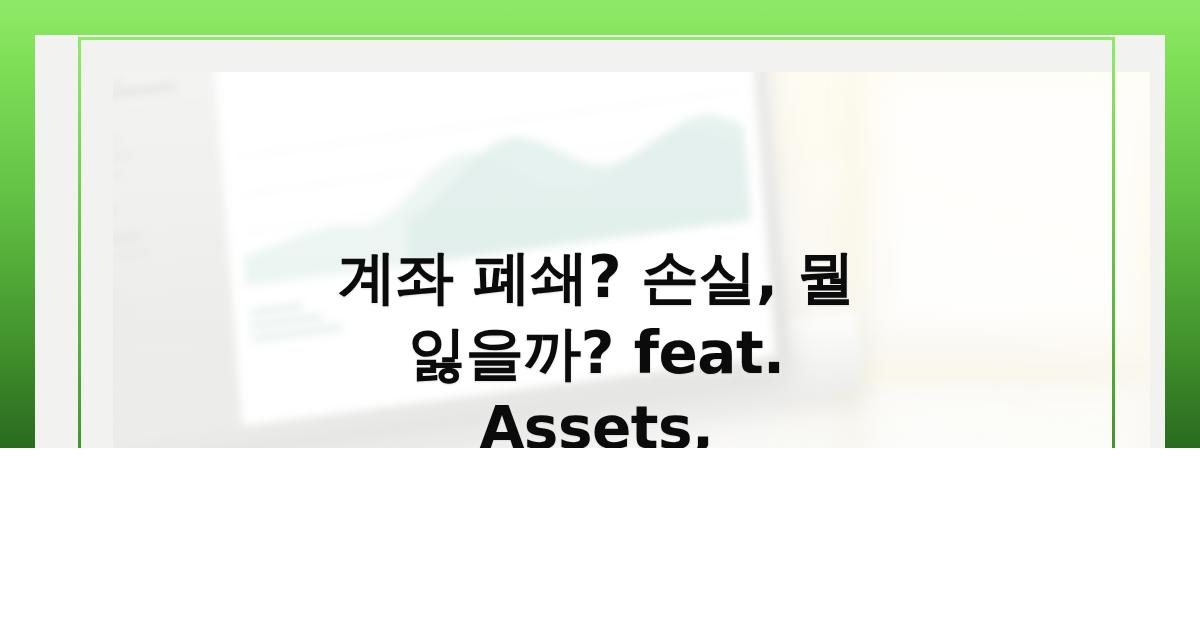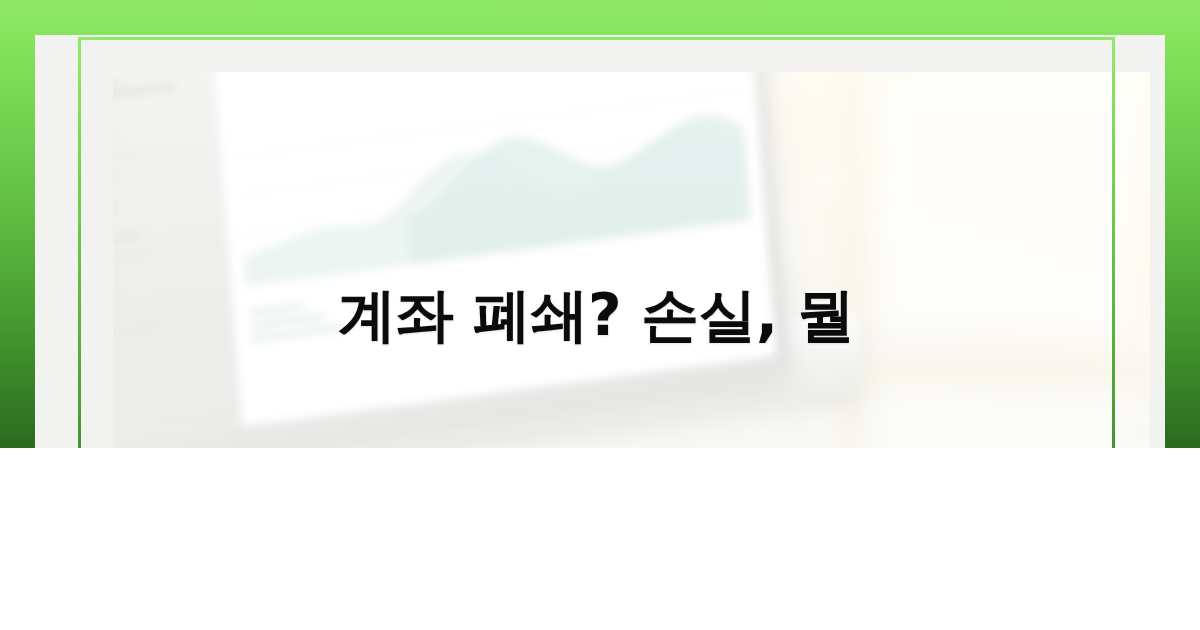--- a/index.html
+++ b/index.html
@@ -383,17 +383,18 @@
       <div class="photo-wash"></div>
     </div>
 
   </div>
 
   <div class="inner-border"></div>
 
   <div class="title-overlay">
     <h1 class="title-text">
       <span>계좌 폐쇄? 손실, 뭘</span><br>
-      <br>
+      <span>잃을까? feat.</span><br>
+      <span>Assets,</span>
     </h1>
   </div>
 
 </div>
 
 </body></html>

